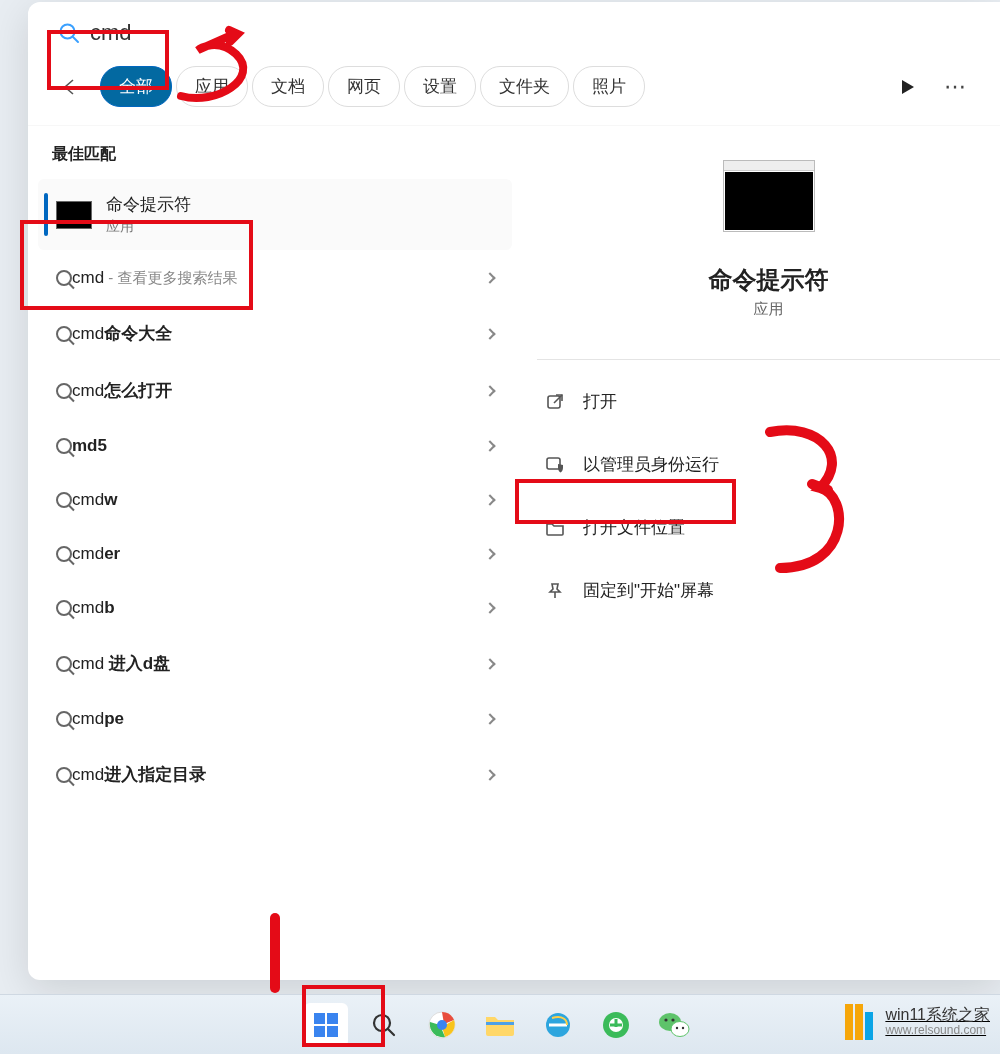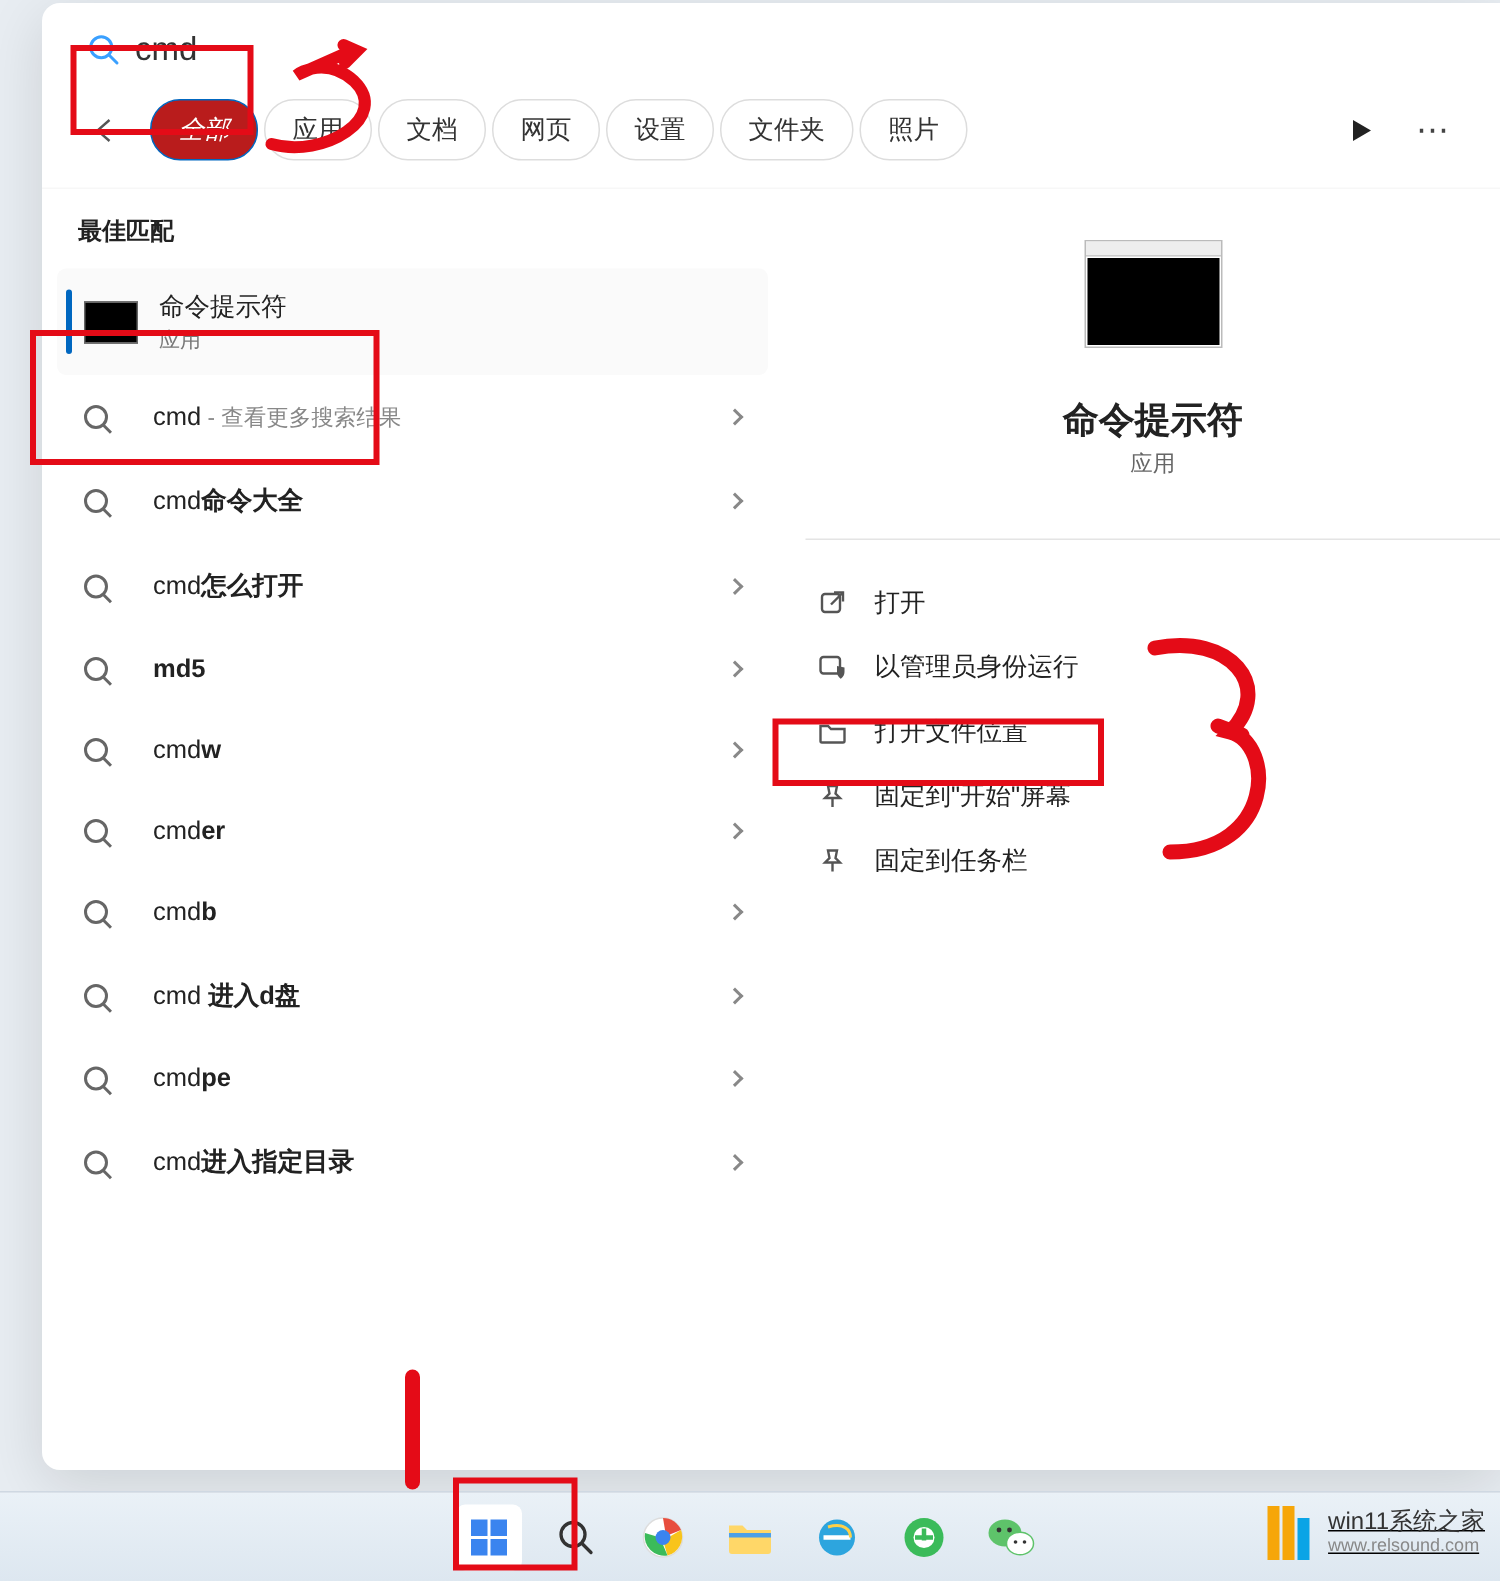--- a/index.html
+++ b/index.html
@@ -4,46 +4,46 @@
 <style>
 * { box-sizing: border-box; margin: 0; padding: 0; }
 body { font-family: "Segoe UI", "Microsoft YaHei", sans-serif; background: #e8edf2; width: 1000px; height: 1054px; position: relative; overflow: hidden; }
 .search-panel { position: absolute; top: 2px; left: 28px; right: 0; bottom: 74px; background: #fff; border-radius: 12px 0 0 12px; box-shadow: 0 10px 40px rgba(0,0,0,0.12); display: flex; flex-direction: column; }
 .search-bar { display: flex; align-items: center; padding: 14px 22px 8px 28px; }
 .search-icon-wrap { width: 26px; height: 26px; display: flex; align-items: center; justify-content: center; }
 .search-input { flex: 1; border: none; outline: none; font-size: 22px; color: #333; padding: 4px 8px; font-family: inherit; }
 .tabs-row { display: flex; align-items: center; padding: 8px 24px 18px 24px; gap: 4px; border-bottom: 1px solid rgba(0,0,0,0.03); }
 .back-btn { width: 36px; height: 36px; display: flex; align-items: center; justify-content: center; cursor: pointer; border-radius: 6px; margin-right: 8px; }
 .tab { padding: 8px 18px; border-radius: 20px; font-size: 17px; color: #333; cursor: pointer; border: 1px solid #ddd; background: #fff; }
-.tab.active { background: #b91c1c; color: #fff; border-color: #0067c0; font-style: italic; }
+.tab.active { background: #0369a1; color: #fff; border-color: #0067c0; }
 .tabs-extra { margin-left: auto; display: flex; align-items: center; gap: 30px; padding-right: 8px; }
 .play-icon { width: 0; height: 0; border-left: 12px solid #222; border-top: 7px solid transparent; border-bottom: 7px solid transparent; cursor: pointer; }
 .more-icon { font-size: 22px; letter-spacing: 2px; cursor: pointer; color: #444; }
 .body-row { flex: 1; display: flex; overflow: hidden; }
 .left-col { width: 490px; padding: 10px 6px 10px 10px; display: flex; flex-direction: column; gap: 2px; }
 .right-col { flex: 1; border-left: 1px solid rgba(0,0,0,0.0); padding: 18px 0 10px 18px; position: relative; }
 .section-label { font-size: 16px; font-weight: 600; color: #222; padding: 8px 14px 12px 14px; }
 .best-match { display: flex; align-items: center; gap: 14px; padding: 14px 18px; background: #fafafa; border-radius: 6px; cursor: pointer; position: relative; }
 .best-match::before { content: ""; position: absolute; left: 6px; top: 20%; bottom: 20%; width: 4px; background: #0067c0; border-radius: 2px; }
 .app-thumb { width: 36px; height: 28px; background: #000; border: 1px solid #666; }
 .best-match .title { font-size: 17px; color: #222; }
 .best-match .subtitle { font-size: 14px; color: #777; margin-top: 2px; }
-.web-item { display: flex; align-items: center; padding: 16px 18px; cursor: pointer; border-radius: 6px; gap: 30px; }
+.web-item { display: flex; align-items: center; padding: 16px 18px; cursor: pointer; border-radius: 6px; gap: 0; }
 .small-search { width: 16px; height: 16px; border: 2px solid #666; border-radius: 50%; position: relative; }
 .small-search::after { content: ""; position: absolute; width: 7px; height: 2px; background: #666; bottom: -3px; right: -5px; transform: rotate(45deg); }
 .web-text { flex: 1; font-size: 17px; color: #222; }
 .web-text .hint { color: #888; font-weight: 400; font-size: 15px; }
 .chevron { width: 8px; height: 8px; border-right: 2px solid #888; border-bottom: 2px solid #888; transform: rotate(-45deg); }
 .preview { display: flex; flex-direction: column; align-items: center; padding-top: 16px; }
 .preview-thumb { width: 92px; height: 72px; background: #fff; border: 1px solid #bbb; display: flex; flex-direction: column; }
 .preview-thumb .titlebar { height: 10px; background: #eee; border-bottom: 1px solid #ccc; }
 .preview-thumb .body { flex:1; background:#000; margin:1px; }
 .preview-title { font-size: 24px; font-weight: 600; color: #222; margin-top: 32px; }
 .preview-sub { font-size: 15px; color: #666; margin-top: 4px; }
-.actions { margin-top: 40px; border-top: 1px solid #e4e4e4; padding-top: 20px; display: flex; flex-direction: column; gap: 0; width: 100%; }
+.actions { margin-top: 40px; border-top: 1px solid #e4e4e4; padding-top: 20px; display: flex; flex-direction: column; gap: 20px; width: 100%; }
 .action-item { display: flex; align-items: center; gap: 18px; padding: 10px 8px; font-size: 17px; color: #222; cursor: pointer; border-radius: 6px; }
 .aicon { width: 20px; height: 20px; display: flex; align-items: center; justify-content: center; }
 .taskbar { position: absolute; left: 0; right: 0; bottom: 0; height: 60px; background: linear-gradient(#eaf1f7,#dde7f0); display: flex; align-items: center; justify-content: center; gap: 14px; border-top: 1px solid #cfd8e2; }
 .tbitem { width: 44px; height: 44px; display: flex; align-items: center; justify-content: center; border-radius: 6px; cursor: pointer; }
 .tbitem.active { background: #fff; }
 .watermark { position: absolute; right: 10px; bottom: 4px; height: 56px; display: flex; align-items: center; gap: 10px; text-decoration: underline; }
 .watermark .logo { display: flex; }
 .watermark .logo div { width: 8px; height: 36px; margin-right: 2px; }
 .watermark .txt { display: flex; flex-direction: column; line-height: 1.15; }
 .watermark .t1 { font-size: 16px; color: #333; font-weight: 500; }
@@ -189,28 +189,20 @@
             <span>打开文件位置</span>
           </div>
           <div class="action-item">
             <span class="aicon">
               <svg width="18" height="18" viewBox="0 0 18 18">
                   <path d="M6 2 h6 l-1 5 l3 3 h-10 l3 -3 Z M9 10 v6" fill="none" stroke="#555" stroke-width="1.6"></path>
                 </svg>
             </span>
             <span>固定到"开始"屏幕</span>
           </div>
-          <div class="action-item">
-            <span class="aicon">
-              <svg width="18" height="18" viewBox="0 0 18 18">
-                  <path d="M6 2 h6 l-1 5 l3 3 h-10 l3 -3 Z M9 10 v6" fill="none" stroke="#555" stroke-width="1.6"></path>
-                </svg>
-            </span>
-            <span>固定到任务栏</span>
-          </div>
         </div>
       </div>
     </div>
   </div>
 </div>
 
 <div class="taskbar">
   <div class="tbitem active">
     <svg width="28" height="28" viewBox="0 0 28 28">
         <rect x="2" y="2" width="11" height="11" fill="#3a84ef"></rect>

